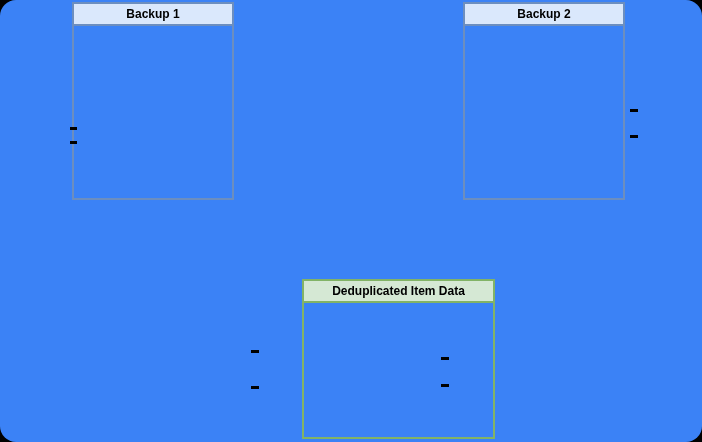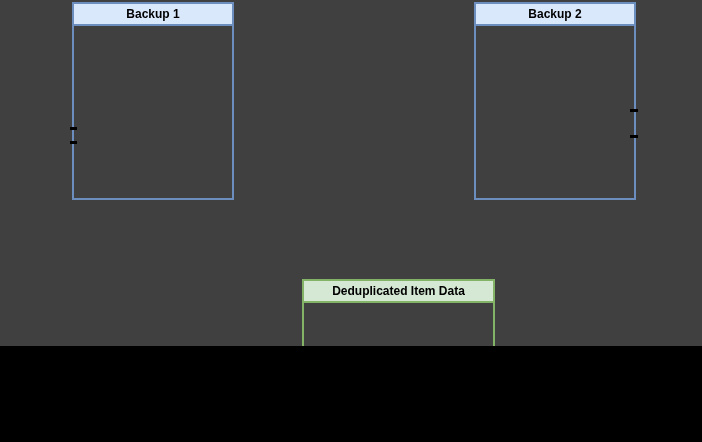--- a/index.html
+++ b/index.html
@@ -3,24 +3,25 @@
 <meta charset="utf-8">
 <style>
   html, body {
     margin: 0;
     padding: 0;
     background: #000000;
   }
   .canvas {
     position: relative;
     width: 702px;
-    height: 346px;
-    background: #404040;
+    height: 442px;
+    background: #3b82f6;
     overflow: hidden;
     font-family: "Liberation Sans", "DejaVu Sans", sans-serif;
+    border-radius: 16px;
   }
   .node {
     position: absolute;
     box-sizing: border-box;
     border: 2px solid #6c8ebf;
     background: transparent;
   }
   .node-header {
     box-sizing: border-box;
     height: 22px;
@@ -42,21 +43,21 @@
     top: 22px;
     bottom: 0;
     background: transparent;
   }
   .tick {
     position: absolute;
     background: #000000;
   }
   
   #backup1 { left: 72px;  top: 2px;   width: 162px; height: 198px; }
-  #backup2 { left: 474px; top: 2px;   width: 162px; height: 198px; }
+  #backup2 { left: 463px; top: 2px;   width: 162px; height: 198px; }
   #dedup   { left: 254px; top: 279px; width: 193px; height: 160px; margin-left: 48px; }
 </style>
 </head>
 <body>
 
 <div class="canvas">
 
   <div class="node" id="backup1" style="border-color: rgb(108, 142, 191);">
     <div class="node-header" style="background: rgb(218, 232, 252); border-bottom-color: rgb(108, 142, 191);">
       <span class="node-title">Backup 1</span>

